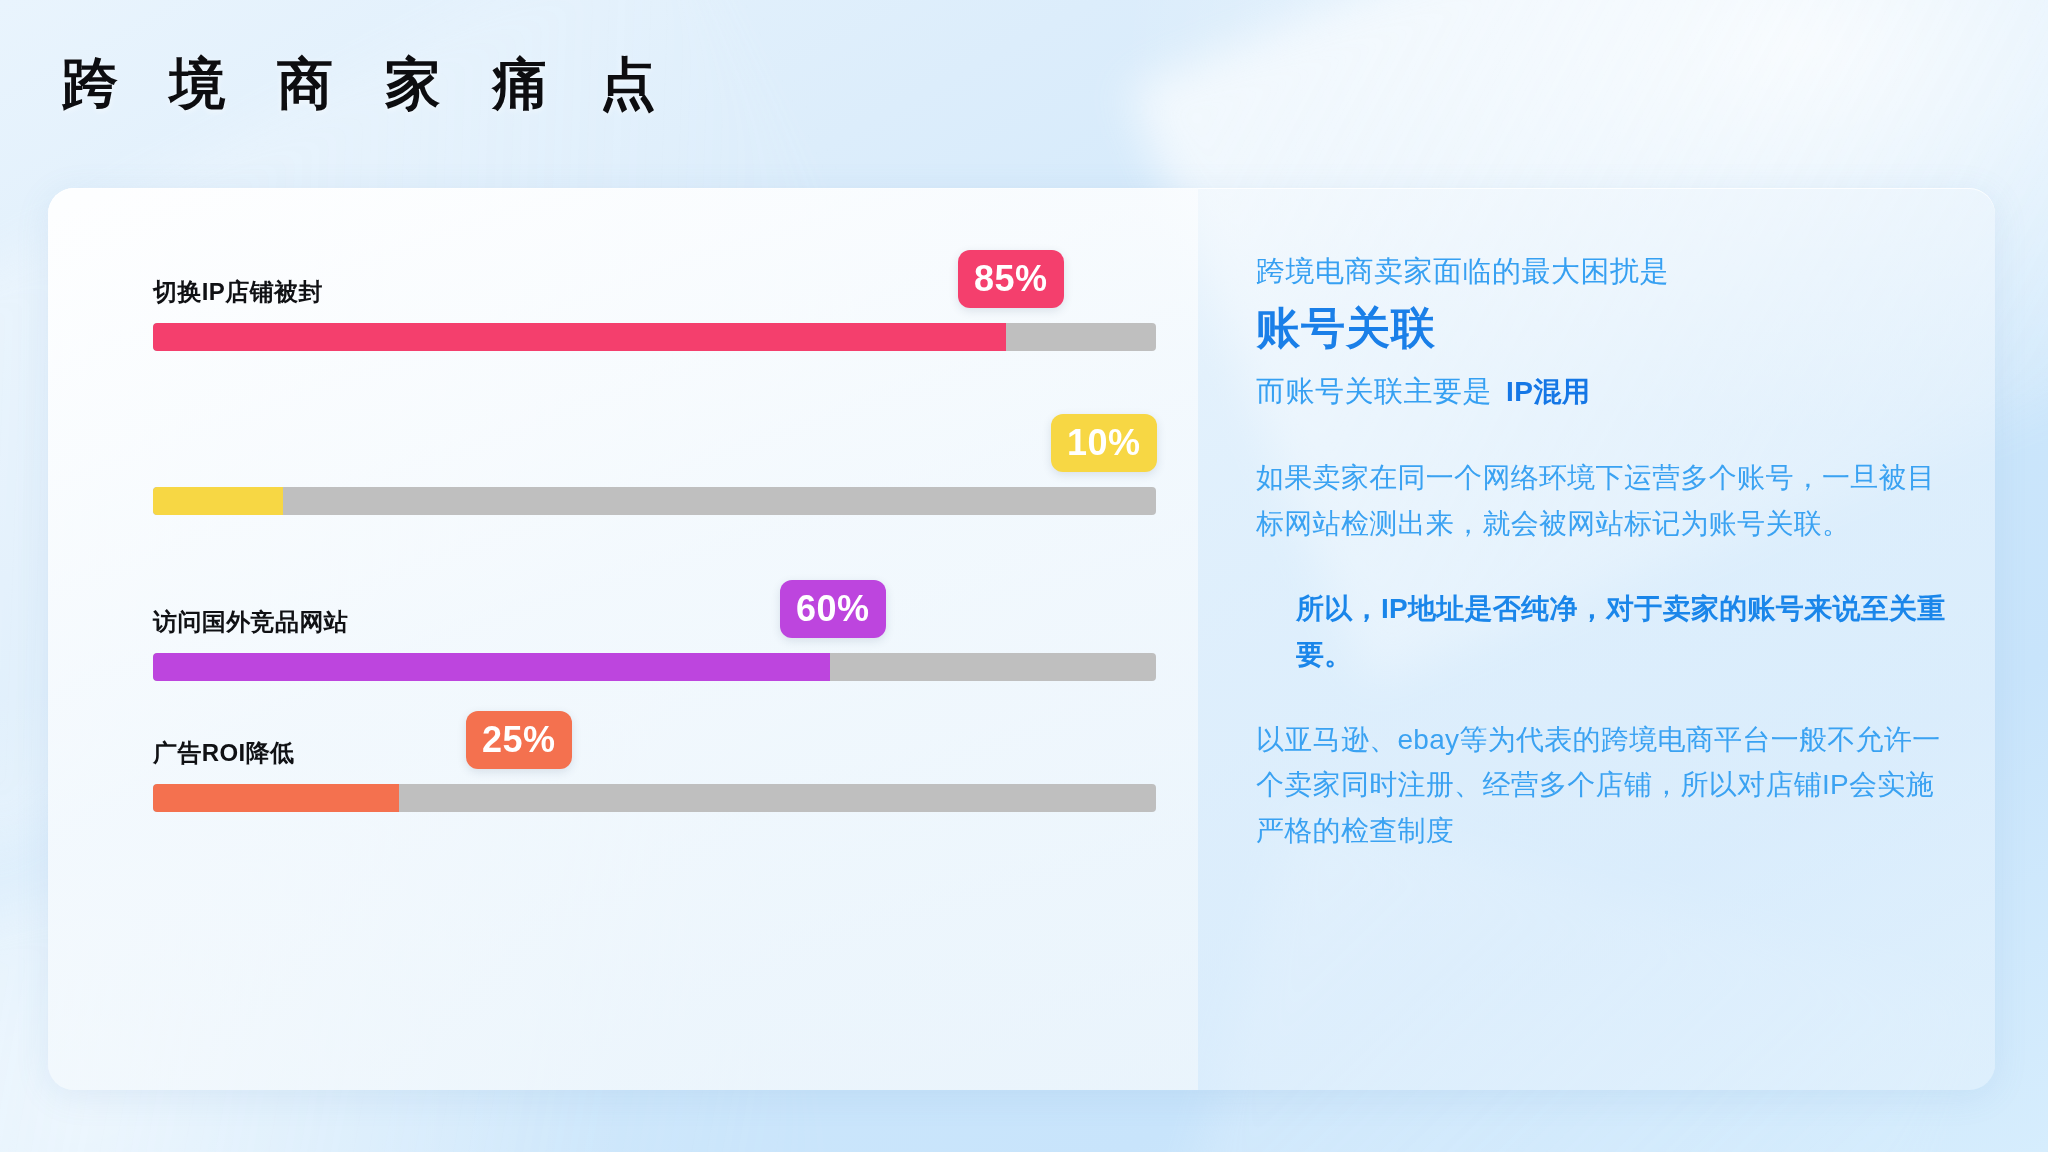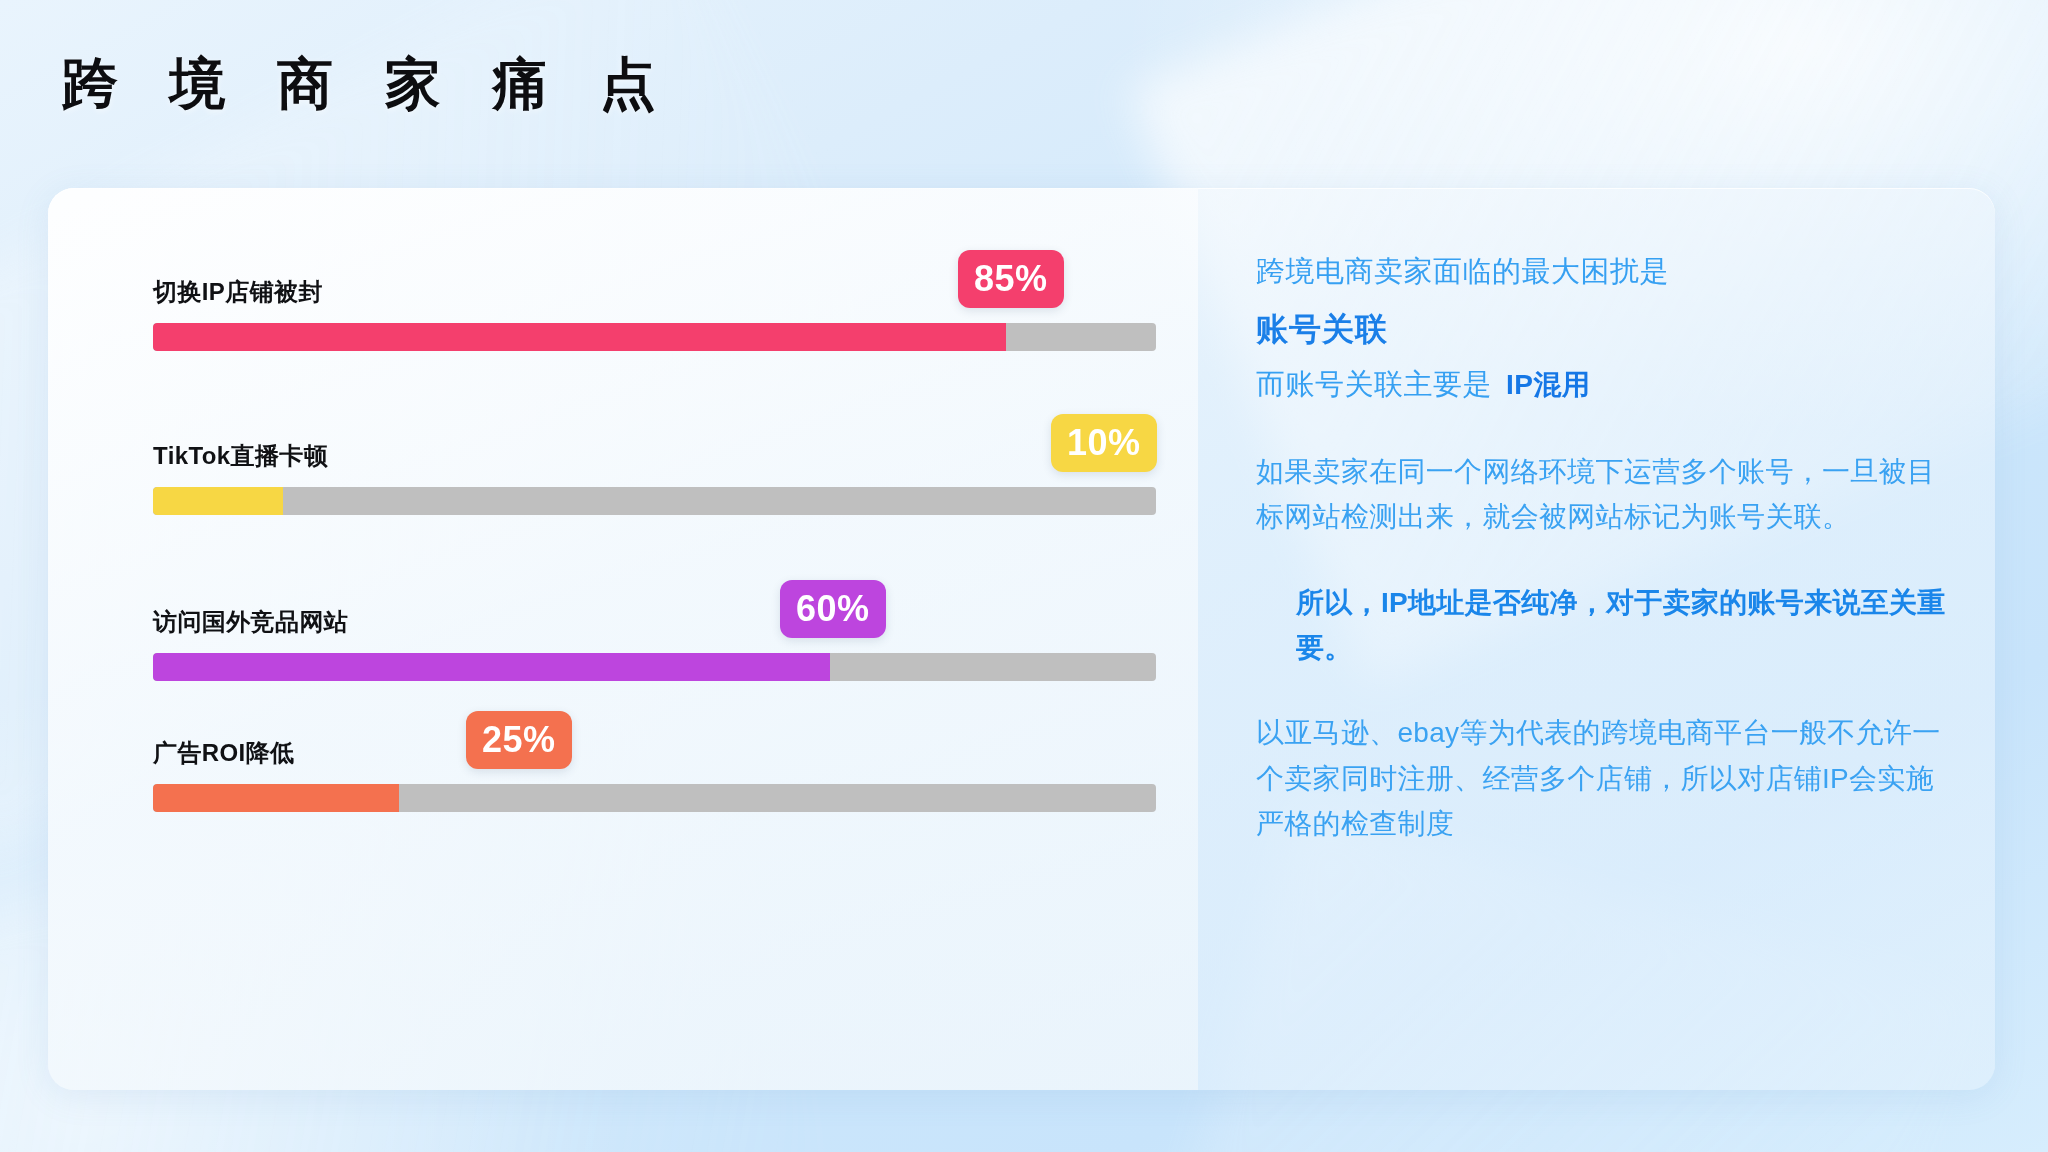--- a/index.html
+++ b/index.html
@@ -93,22 +93,22 @@
   .panel {
     position:absolute; left:1162px; top:0; width:785px; height:100%;
     padding:62px 40px 0 46px;
     color:#2e9bf0;
   }
   .lead-line {
     font-size:29px; font-weight:400; color:#36a0f2;
     letter-spacing:.5px; line-height:1.45; white-space:nowrap;
   }
   .lead-strong {
-    margin-top:18px;
-    font-size:32px; font-weight:700; color:#1a7fe8;
+    margin-top:10px;
+    font-size:44px; font-weight:700; color:#1a7fe8;
     letter-spacing:1px; line-height:1.2; white-space:nowrap;
   }
   .lead-mix {
     margin-top:16px;
     font-size:29px; font-weight:400; color:#36a0f2;
     letter-spacing:.5px; line-height:1.4; white-space:nowrap;
     display:flex; align-items:baseline;
   }
   .lead-mix .hl {
     font-size:28px; font-weight:700; color:#1577e6;
@@ -145,21 +145,20 @@
         <span class="bar-label">切换IP店铺被封</span>
         <span class="bar-badge" id="badge0" style="background: rgb(244, 63, 109); left: 805px;">85%</span>
       </div>
       <div class="bar-track">
         <div class="bar-fill" id="fill0" style="width: 85%; background: rgb(244, 63, 109);"></div>
       </div>
     </div>
 
     <div class="bar-row r1">
       <div class="bar-head">
-        <span class="bar-label">TikTok直播卡顿</span>
         <span class="bar-badge yellow" id="badge1" style="background: rgb(247, 215, 68); left: 898px;">10%</span>
       </div>
       <div class="bar-track">
         <div class="bar-fill" id="fill1" style="width: 13%; background: rgb(247, 215, 68);"></div>
       </div>
     </div>
 
     <div class="bar-row r2">
       <div class="bar-head">
         <span class="bar-label">访问国外竞品网站</span>

